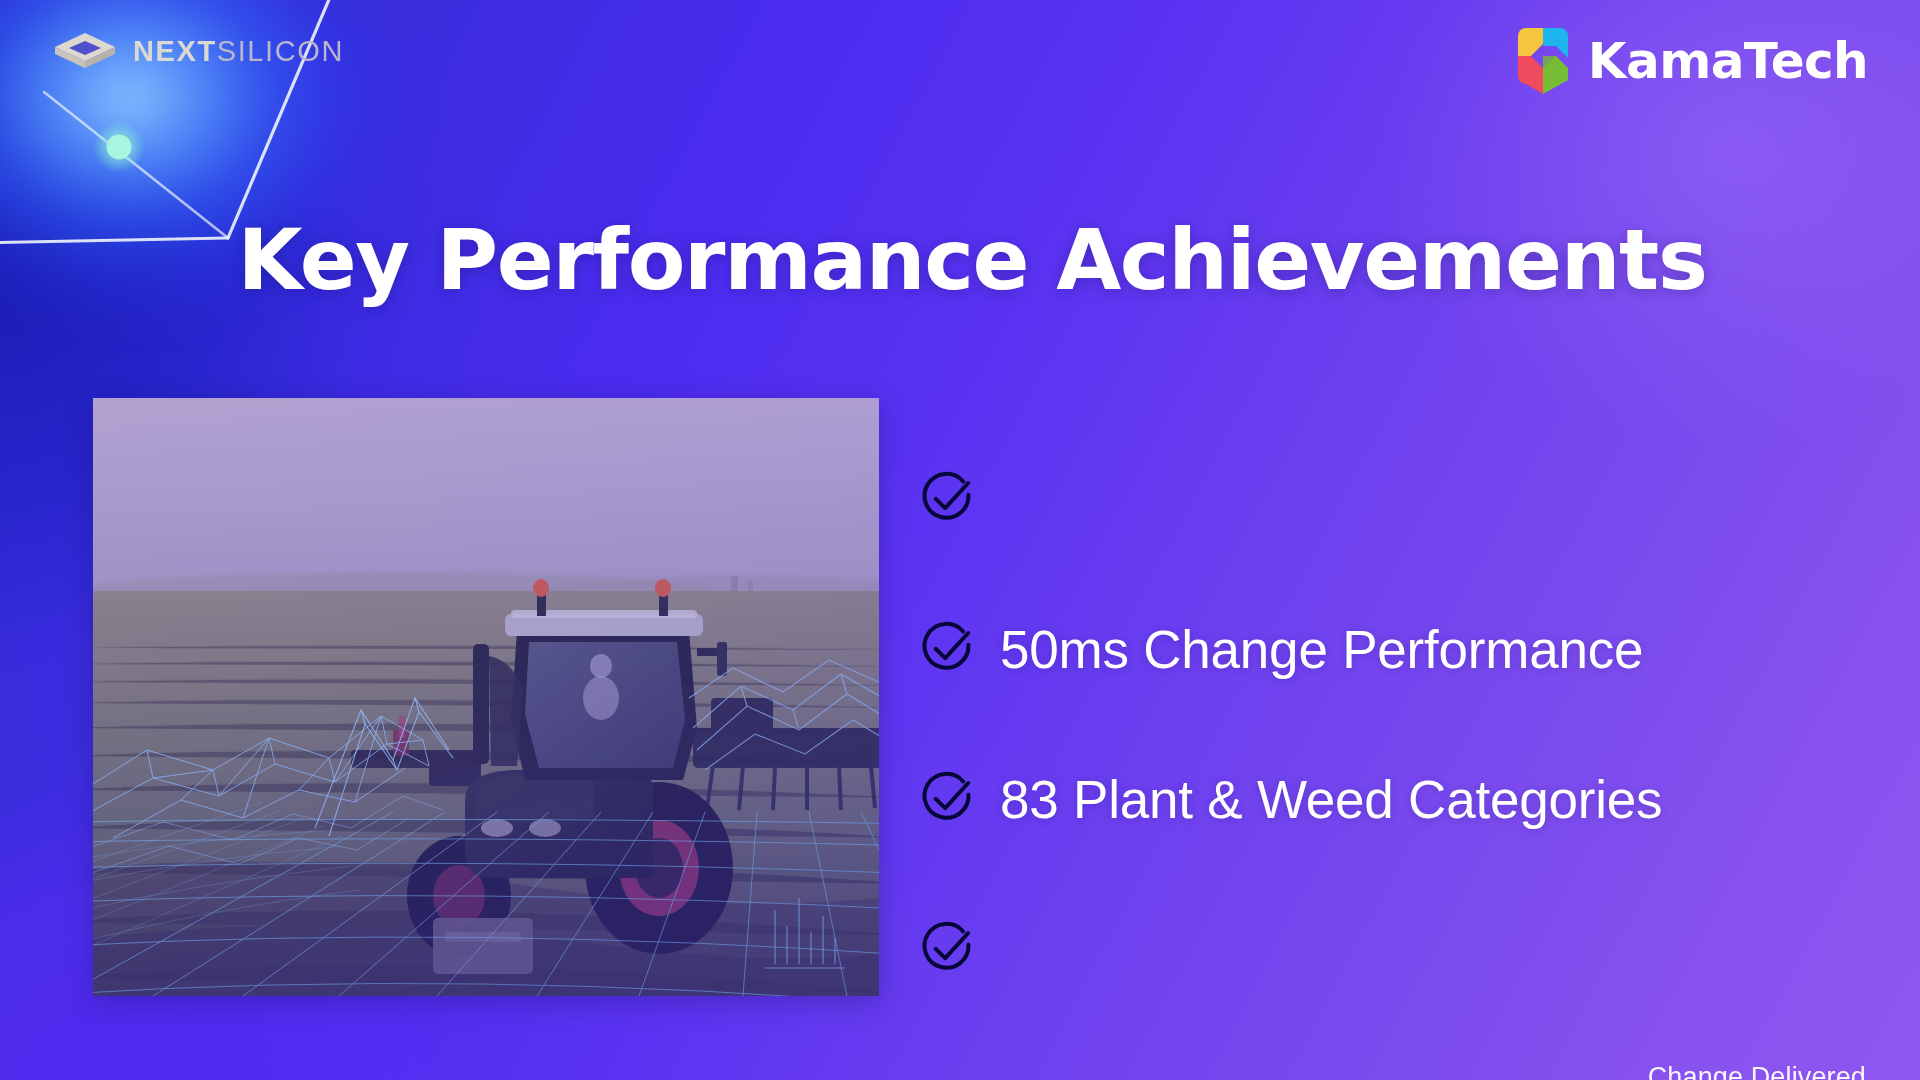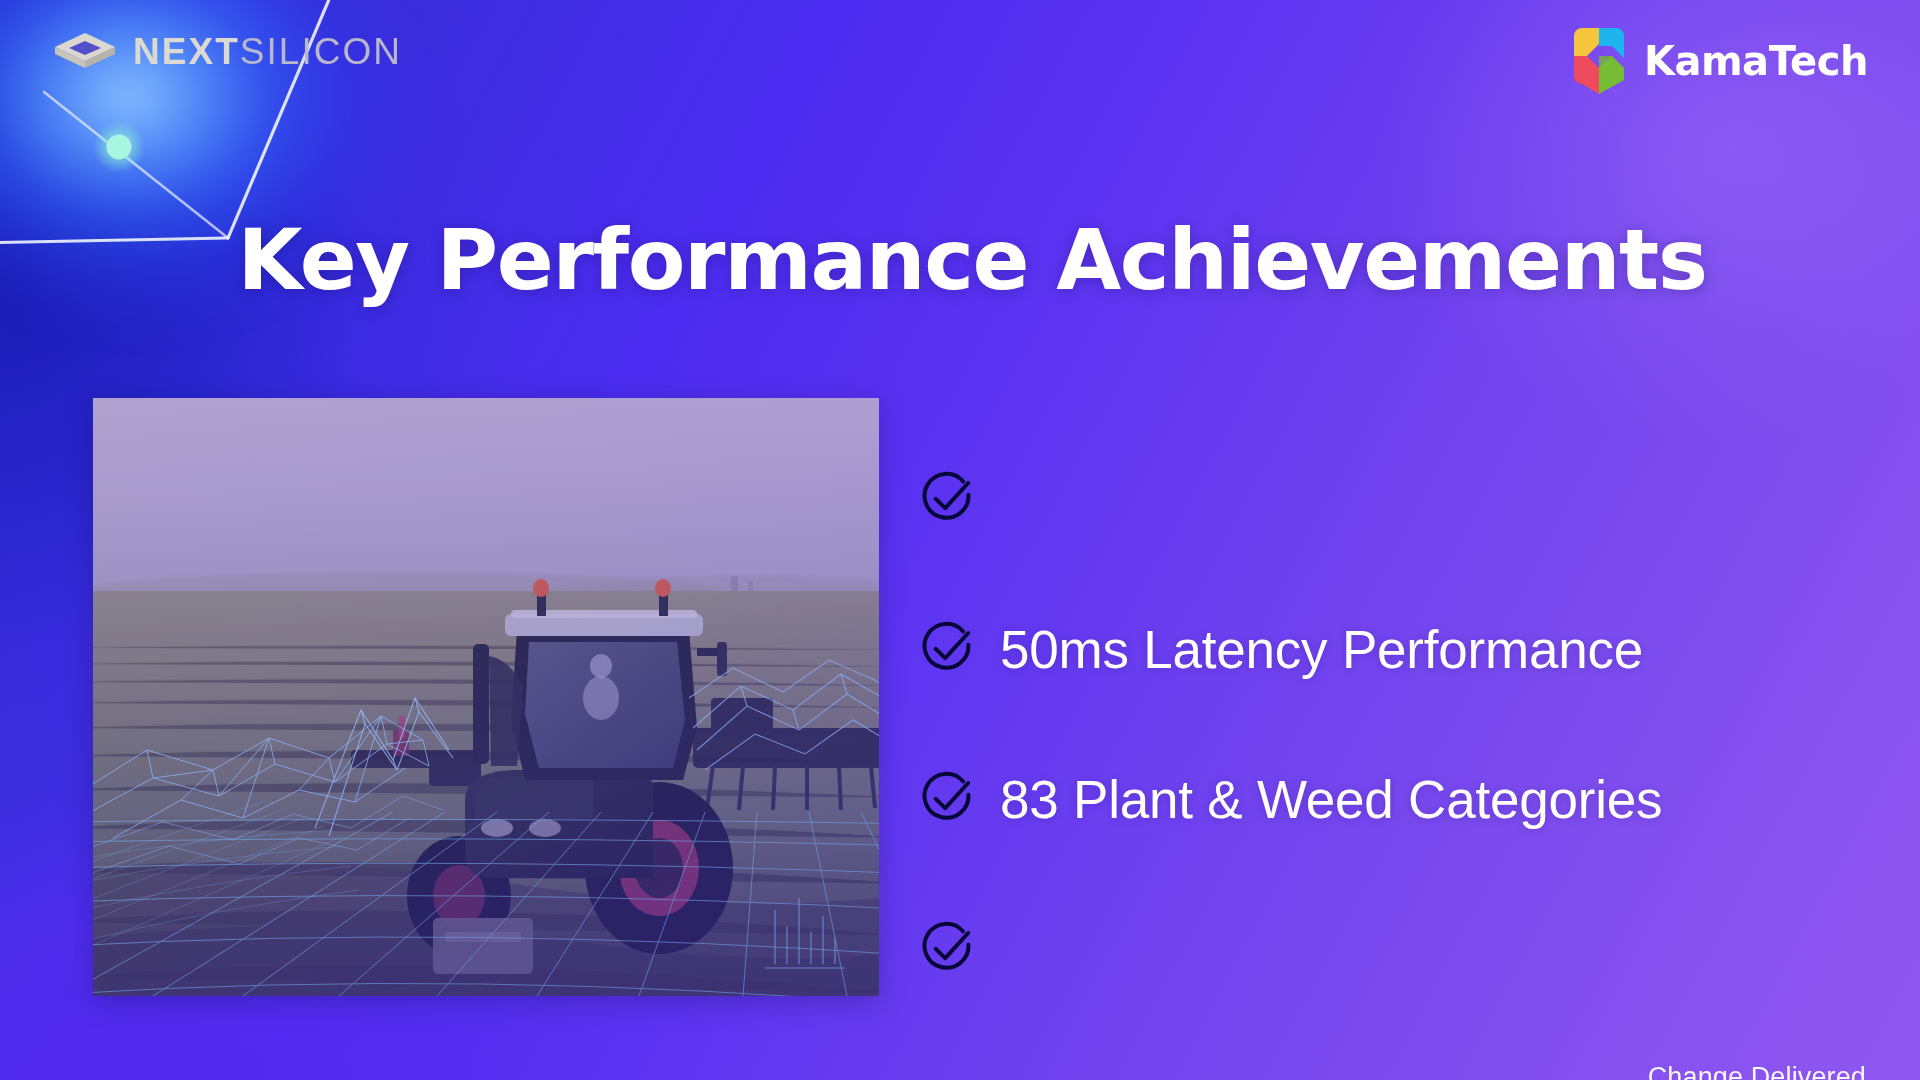--- a/index.html
+++ b/index.html
@@ -77,36 +77,36 @@
     width:700px; height:420px;
     pointer-events:none;
   }
 
   
   .logo-nextsilicon {
     position:absolute; left:52px; top:30px;
     display:flex; align-items:center; gap:15px;
   }
   .ns-word {
-    font-size:37px; letter-spacing:.055em; line-height:1;
+    font-size:29px; letter-spacing:.055em; line-height:1;
     white-space:nowrap;
   }
   .ns-word .ns-next {
     font-weight:700; color:#dcd9d2;
   }
   .ns-word .ns-silicon {
     font-weight:400; color:#b9b7cc;
   }
 
   .logo-kamatech {
     position:absolute; right:52px; top:22px;
     display:flex; align-items:center; gap:14px;
   }
   .kt-word {
-    font-size:40px; font-weight:700; color:#ffffff;
+    font-size:50px; font-weight:700; color:#ffffff;
     letter-spacing:-.012em; line-height:1;
     font-family:"DejaVu Sans", sans-serif;
     white-space:nowrap;
   }
 
   
   .slide-title {
     position:absolute; left:0; right:0; top:217px;
     text-align:center;
     font-size:84px; font-weight:700;
@@ -435,21 +435,21 @@
       </span>
     </div>
 
     <div class="achv-row">
       <span class="achv-icon">
         <svg viewBox="0 0 48 48">
           <path d="M36.5 11.2 A17 17 0 1 0 40.6 21.5" fill="none" stroke="#07073a" stroke-width="3.1" stroke-linecap="round"></path>
           <path d="M15.2 24.6 L22.6 31.8 L40.4 12.4" fill="none" stroke="#07073a" stroke-width="3.1" stroke-linecap="round" stroke-linejoin="round"></path>
         </svg>
       </span>
-      <span class="achv-text">50ms Latency Performance</span>
+      <span class="achv-text">50ms Change Performance</span>
     </div>
 
     <div class="achv-row">
       <span class="achv-icon">
         <svg viewBox="0 0 48 48">
           <path d="M36.5 11.2 A17 17 0 1 0 40.6 21.5" fill="none" stroke="#07073a" stroke-width="3.1" stroke-linecap="round"></path>
           <path d="M15.2 24.6 L22.6 31.8 L40.4 12.4" fill="none" stroke="#07073a" stroke-width="3.1" stroke-linecap="round" stroke-linejoin="round"></path>
         </svg>
       </span>
       <span class="achv-text">83 Plant &amp; Weed Categories</span>

